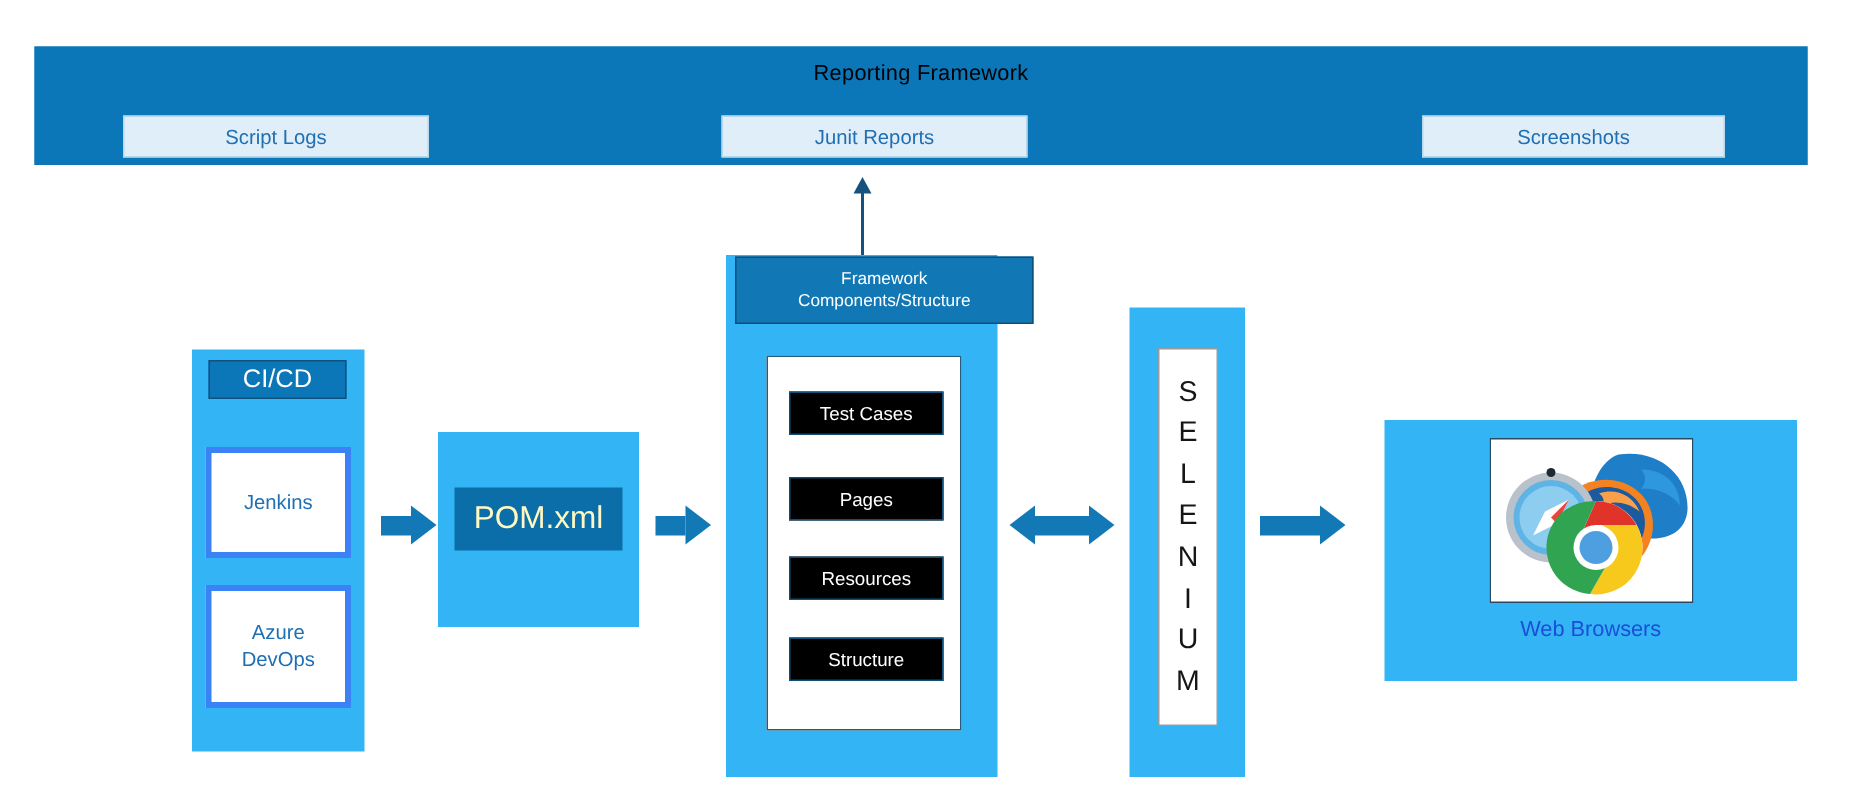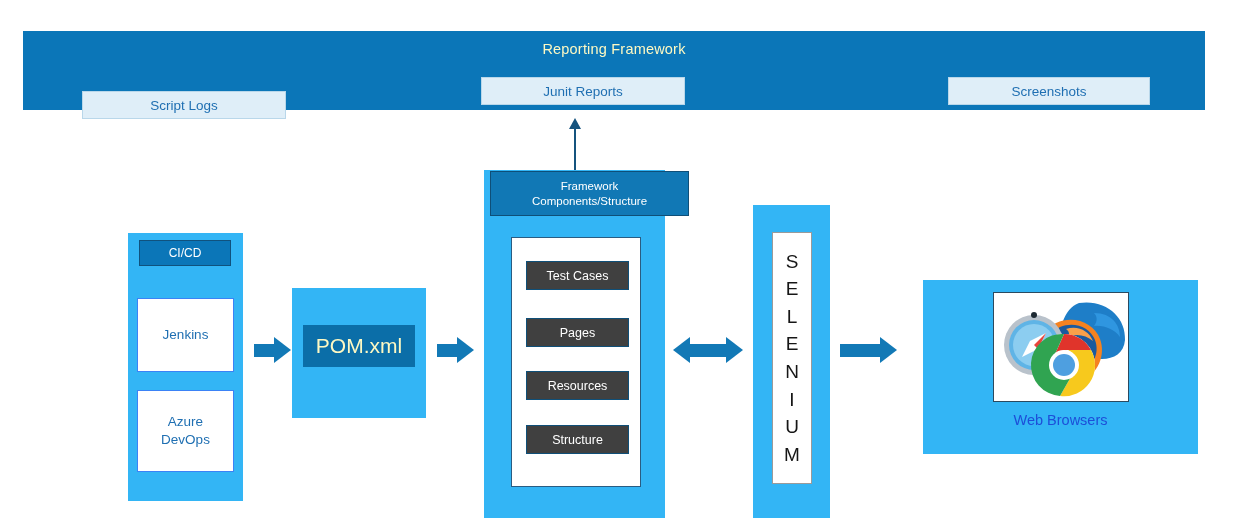--- a/index.html
+++ b/index.html
@@ -23,58 +23,58 @@
   .banner {
     left: 23px; top: 31px;
     width: 1182px; height: 79px;
     background: #0b76b8;
     border: 1px solid #0b76b8;
   }
   .banner-title {
     position: absolute;
     left: 0; right: 0; top: 9px;
     text-align: center;
-    color: #fef9c3;
+    color: #000000;
     font-size: 14.5px;
     letter-spacing: .2px;
   }
   .report-chip {
     position: absolute;
     top: 45px;
     height: 26px;
     background: #dfeef8;
     border: 1px solid #b9d7ea;
     color: #1f6fb2;
     font-size: 13.5px;
     display: flex;
     align-items: center;
     justify-content: center;
   }
-  .chip-logs  { left: 58px;  width: 202px; margin-top: 14px; }
+  .chip-logs  { left: 58px;  width: 202px; }
   .chip-junit { left: 457px; width: 202px; }
   .chip-shots { left: 924px; width: 200px; }
 
   
   .group {
     background: #33b5f5;
   }
 
   
   .col-cicd { left: 128px; top: 233px; width: 115px; height: 268px; }
   .cicd-head {
     left: 139px; top: 240px; width: 92px; height: 26px;
     background: #0b76b8;
     border: 1px solid #10527e;
     color: #ffffff;
-    font-size: 12px;
+    font-size: 17px;
     display: flex; align-items: center; justify-content: center;
   }
   .white-card {
     background: #ffffff;
-    border: 1px solid #3b82f6;
+    border: 4px solid #3b82f6;
     color: #1f6fb2;
     display: flex;
     align-items: center;
     justify-content: center;
     text-align: center;
     font-size: 13.5px;
     line-height: 1.35;
   }
   .card-jenkins { left: 137px; top: 298px; width: 97px; height: 74px; }
   .card-azure   { left: 137px; top: 390px; width: 97px; height: 82px; }
@@ -102,21 +102,21 @@
     text-align: center;
   }
   .fw-panel {
     left: 511px; top: 237px; width: 130px; height: 250px;
     background: #ffffff;
     border: 1px solid #2a5c82;
   }
   .fw-item {
     position: absolute;
     left: 14px; width: 101px; height: 27px;
-    background: #404040;
+    background: #000000;
     border: 1px solid #0f4f78;
     color: #ffffff;
     font-size: 12.5px;
     display: flex; align-items: center; justify-content: center;
   }
 
   
   .col-sel { left: 753px; top: 205px; width: 77px; height: 313px; }
   .sel-box {
     left: 772px; top: 232px; width: 40px; height: 252px;

